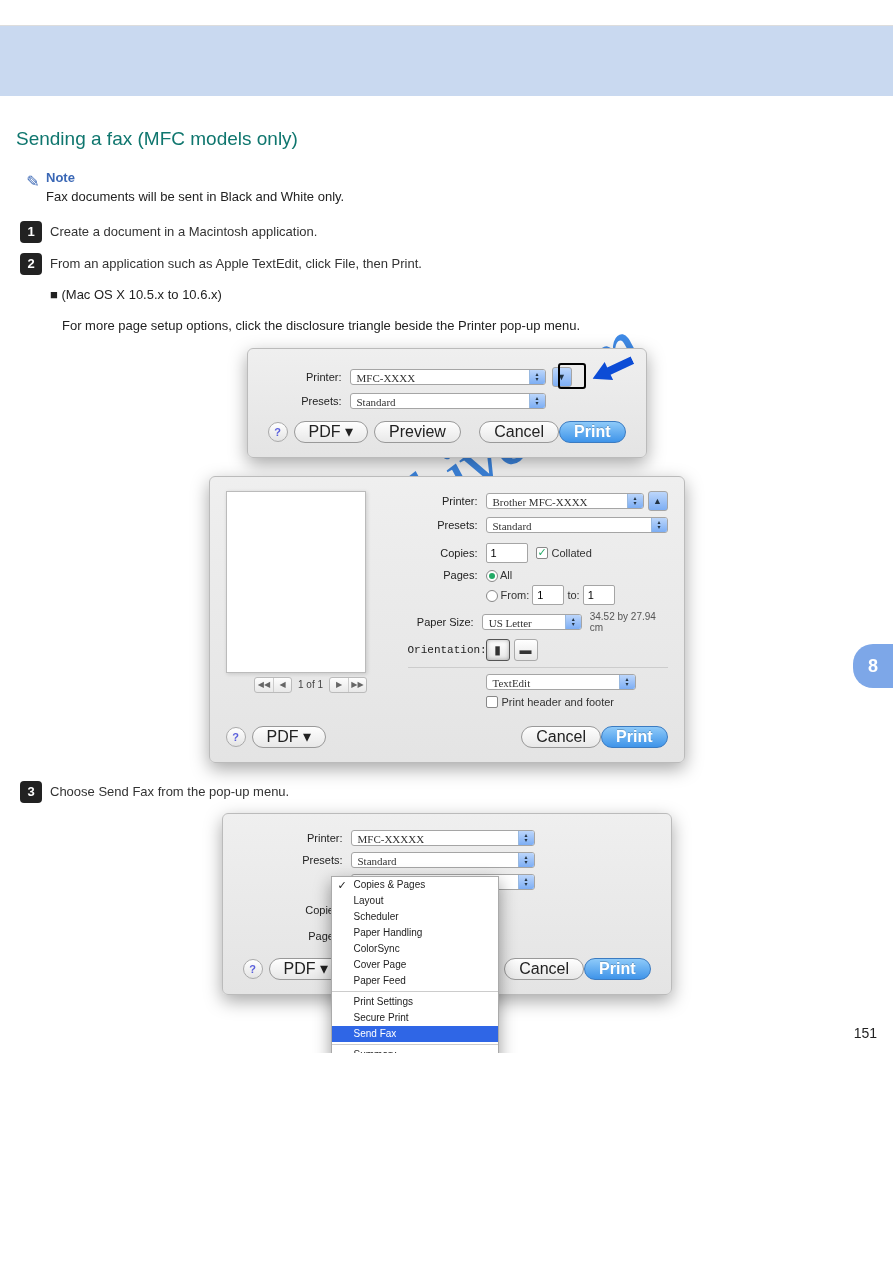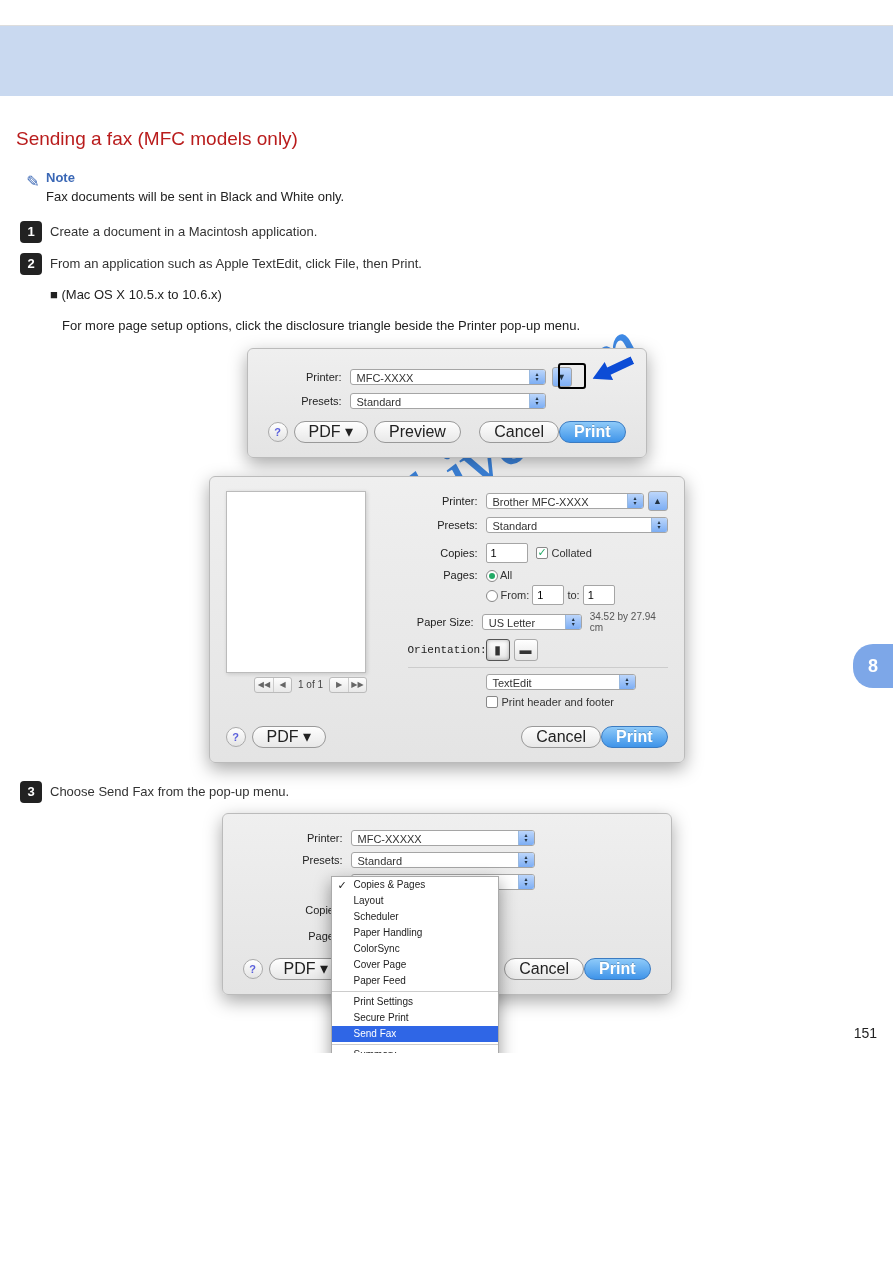--- a/index.html
+++ b/index.html
@@ -1,34 +1,34 @@
 <!DOCTYPE html>
 <html><head>
 <meta charset="utf-8">
 <style>
   * { box-sizing: border-box; margin: 0; padding: 0; }
   body { font-family: "Lucida Grande", Arial, sans-serif; font-size: 11px; color: #333; background: #fff; width: 893px; position: relative; }
   .topbar { height: 26px; background: #fff; border-bottom: 1px solid #ddd; }
   .banner { height: 70px; background: #c9d9f0; }
   .page { padding: 20px 10px 40px 10px; position: relative; }
-  .section-title { font-size: 19px; color: #b91c1c; margin: 12px 0 20px 6px; font-weight: normal; }
+  .section-title { font-size: 19px; color: #0f766e; margin: 12px 0 20px 6px; font-weight: normal; }
   .body-text { font-size: 13px; color: #222; margin: 6px 0 12px 10px; line-height: 1.5; }
   .note-box { display: flex; margin: 6px 10px 14px 10px; }
   .note-icon { width: 26px; text-align: center; color: #3a67b5; font-size: 16px; padding-top: 2px; }
   .note-body { flex: 1; }
   .note-title { font-weight: bold; color: #3a67b5; font-size: 13px; margin-bottom: 2px; }
   .step { display: flex; margin: 6px 0 10px 10px; font-size: 13px; }
   .step-bullet { width: 22px; height: 22px; border-radius: 4px; background: #222; color: #fff; text-align: center; line-height: 22px; font-weight: bold; margin-right: 8px; flex-shrink: 0; }
   .step-text { padding-top: 3px; }
 
   
   .mac-dialog { background: linear-gradient(#efefef,#e4e4e4); border: 1px solid #bbb; border-radius: 6px; box-shadow: 0 6px 18px rgba(0,0,0,0.35); margin: 8px auto 18px auto; position: relative; }
   .row { display: flex; align-items: center; margin-bottom: 6px; }
   .row-label { width: 74px; text-align: right; margin-right: 8px; font-size: 11px; color: #222; }
-  .mac-select { flex: 1; display: flex; height: 16px; background: #fff; border: 1px solid #a5a5a5; border-radius: 3px; overflow: hidden; }
+  .mac-select { flex: 1; display: flex; height: 16px; background: #fff; border: 1px solid #a5a5a5; border-radius: 3px; overflow: hidden; font-family: Liberation Serif, serif; }
   .mac-select .val { flex: 1; padding: 2px 6px; font-size: 11px; }
   .mac-select .handle { width: 16px; background: linear-gradient(#bcd6fb,#7daef4); border-left: 1px solid #99b9e0; display: flex; flex-direction: column; align-items: center; justify-content: center; }
   .mac-select .handle::before { content: "▴"; font-size: 6px; line-height: 5px; color: #234; }
   .mac-select .handle::after { content: "▾"; font-size: 6px; line-height: 5px; color: #234; }
   .mac-input { height: 20px; background: #fff; border: 1px solid #a5a5a5; border-radius: 2px; padding: 2px 4px; font-size: 11px; }
   .mac-btn { height: 22px; padding: 0 14px; border: 1px solid #999; border-radius: 11px; background: linear-gradient(#fefefe,#e8e8e8); font-size: 16px; color: #222; display: inline-flex; align-items: center; }
   .mac-btn.primary { background: linear-gradient(#8ecaf9,#3f94e9); border-color: #3b7bc1; color: #fff; font-weight: bold; text-shadow: 0 -1px 0 rgba(0,0,0,0.2); }
   .help-btn { width: 20px; height: 20px; border: 1px solid #aaa; border-radius: 50%; background: linear-gradient(#fff,#e4e4e4); text-align: center; line-height: 18px; color: #5a5fdc; font-weight: bold; font-size: 11px; }
   .expand-btn { width: 20px; height: 20px; border: 1px solid #a5a5a5; border-radius: 3px; background: linear-gradient(#bcd6fb,#7daef4); text-align: center; line-height: 18px; color: #234; font-size: 9px; }
   .highlight-box { position: absolute; border: 2px solid #000; border-radius: 3px; }

